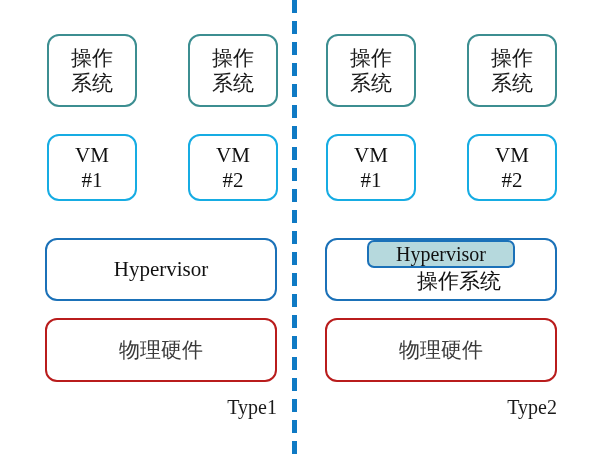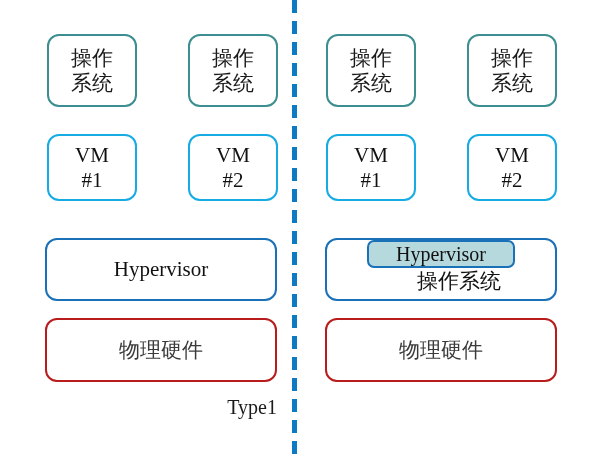--- a/index.html
+++ b/index.html
@@ -220,14 +220,15 @@
     <div class="chip-hyper">
       <span>Hypervisor</span>
     </div>
     <div class="stack-os-label">操作系统</div>
   </div>
 
   <div class="box box-hw p-hw-r">
     <span>物理硬件</span>
   </div>
 
+  <div class="caption p-cap-r">Type2</div>
 
 </div>
 
 </body></html>

